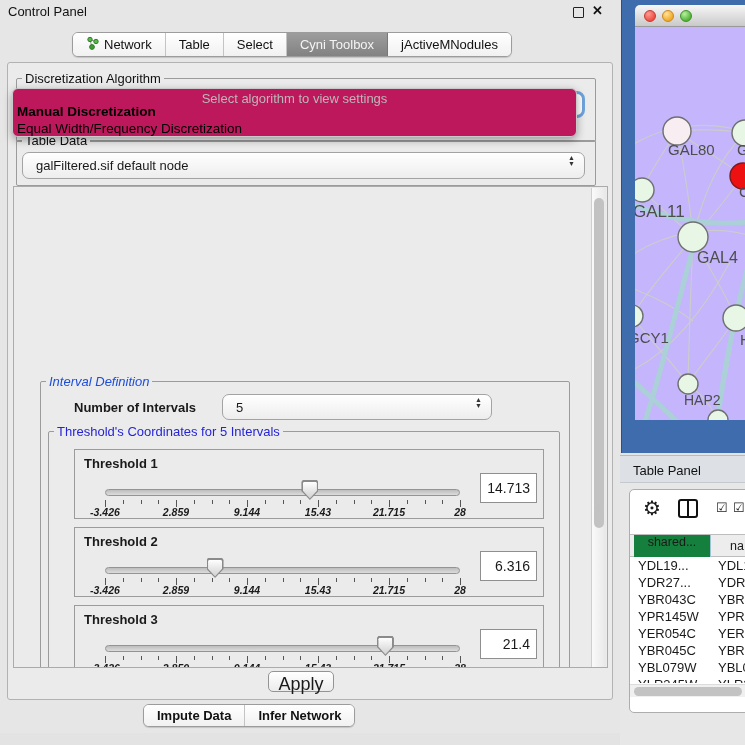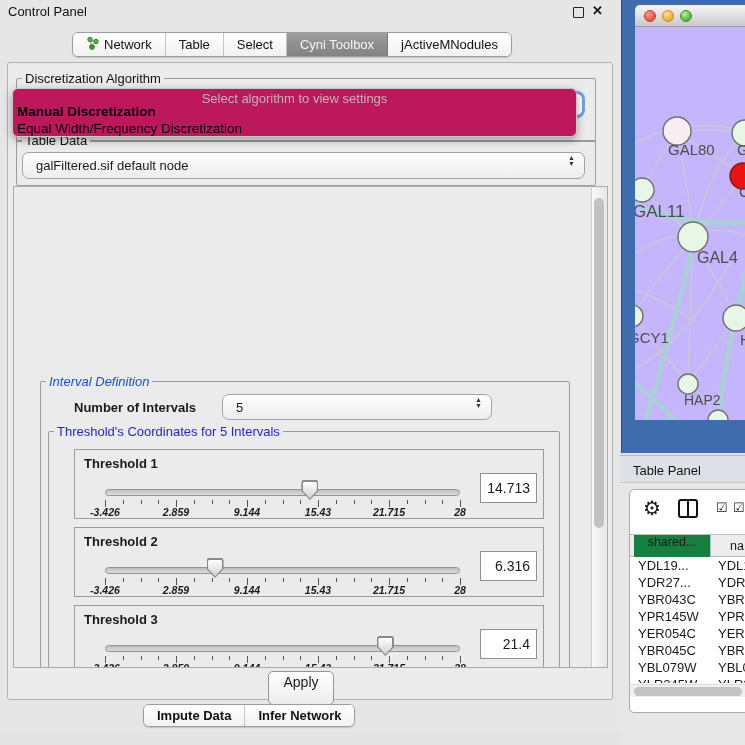--- a/index.html
+++ b/index.html
@@ -59,21 +59,21 @@
 
   .thr-box { position:absolute; left:60px; width:470px; height:70px; border:1px solid #9b9b9b; background:#ebebeb; }
   .thr-label { position:absolute; left:9px; top:6px; font-size:13px; font-weight:bold; }
   .thr-track { position:absolute; left:30px; top:39px; width:355px; height:7px; background:linear-gradient(#bdbdbd,#dcdcdc); border:1px solid #949494; border-radius:4px; }
   .thr-thumb-outer { position:absolute; top:30px; width:17px; height:20px; clip-path:polygon(8% 0,92% 0,100% 10%,100% 55%,50% 100%,0 55%,0 10%); background:#8a8a8a; }
   .thr-thumb-inner { position:absolute; left:1.5px; top:1.5px; width:14px; height:17px; clip-path:polygon(8% 0,92% 0,100% 10%,100% 55%,50% 100%,0 55%,0 10%); background:linear-gradient(#fefefe,#cfcfcf); }
   .tick { position:absolute; width:1px; background:#555; }
   .tick-label { position:absolute; top:56px; transform:translateX(-50%); font-size:10.5px; font-weight:bold; color:#1a1a1a; white-space:nowrap;font-style:italic; }
   .thr-value { position:absolute; left:405px; top:23px; width:57px; height:30px; background:#fff; border:1px solid #8f8f8f; font-size:14px; text-align:right; padding:6px 6px 0 0; }
 
-  #apply-btn { position:absolute; left:268px; top:671px; width:66px; height:34px; background:linear-gradient(#ffffff,#ececec); border:1px solid #949494; border-radius:5px; font-size:14px; text-align:center; padding-top:2px; }
+  #apply-btn { position:absolute; left:268px; top:671px; width:66px; height:21px; background:linear-gradient(#ffffff,#ececec); border:1px solid #949494; border-radius:5px; font-size:18px; text-align:center; padding-top:2px; }
 
   
   #net-window { position:absolute; left:621px; top:0; width:124px; height:453px; background:#3e6cac; border-left:1px solid #2a4f8c; }
   #net-titlebar { position:absolute; left:13px; top:5px; width:111px; height:22px; background:linear-gradient(#f7f7f7,#c9c9c9); border-top-left-radius:5px; border-bottom:1px solid #9a9a9a; }
   .tl { position:absolute; top:5px; width:12px; height:12px; border-radius:50%; }
   #tl-red   { left:9px;  background:radial-gradient(circle at 35% 30%, #ff9a92, #ee4f44 70%); border:1px solid #c13c34; }
   #tl-yellow{ left:27px; background:radial-gradient(circle at 35% 30%, #ffe39a, #f2a929 70%); border:1px solid #c9881f; }
   #tl-green { left:45px; background:radial-gradient(circle at 35% 30%, #b8f09e, #52b43a 70%); border:1px solid #3f9129; }
   #net-canvas { position:absolute; left:13px; top:27px; width:111px; height:393px; background:#c4b5fd; overflow:hidden; }
 

